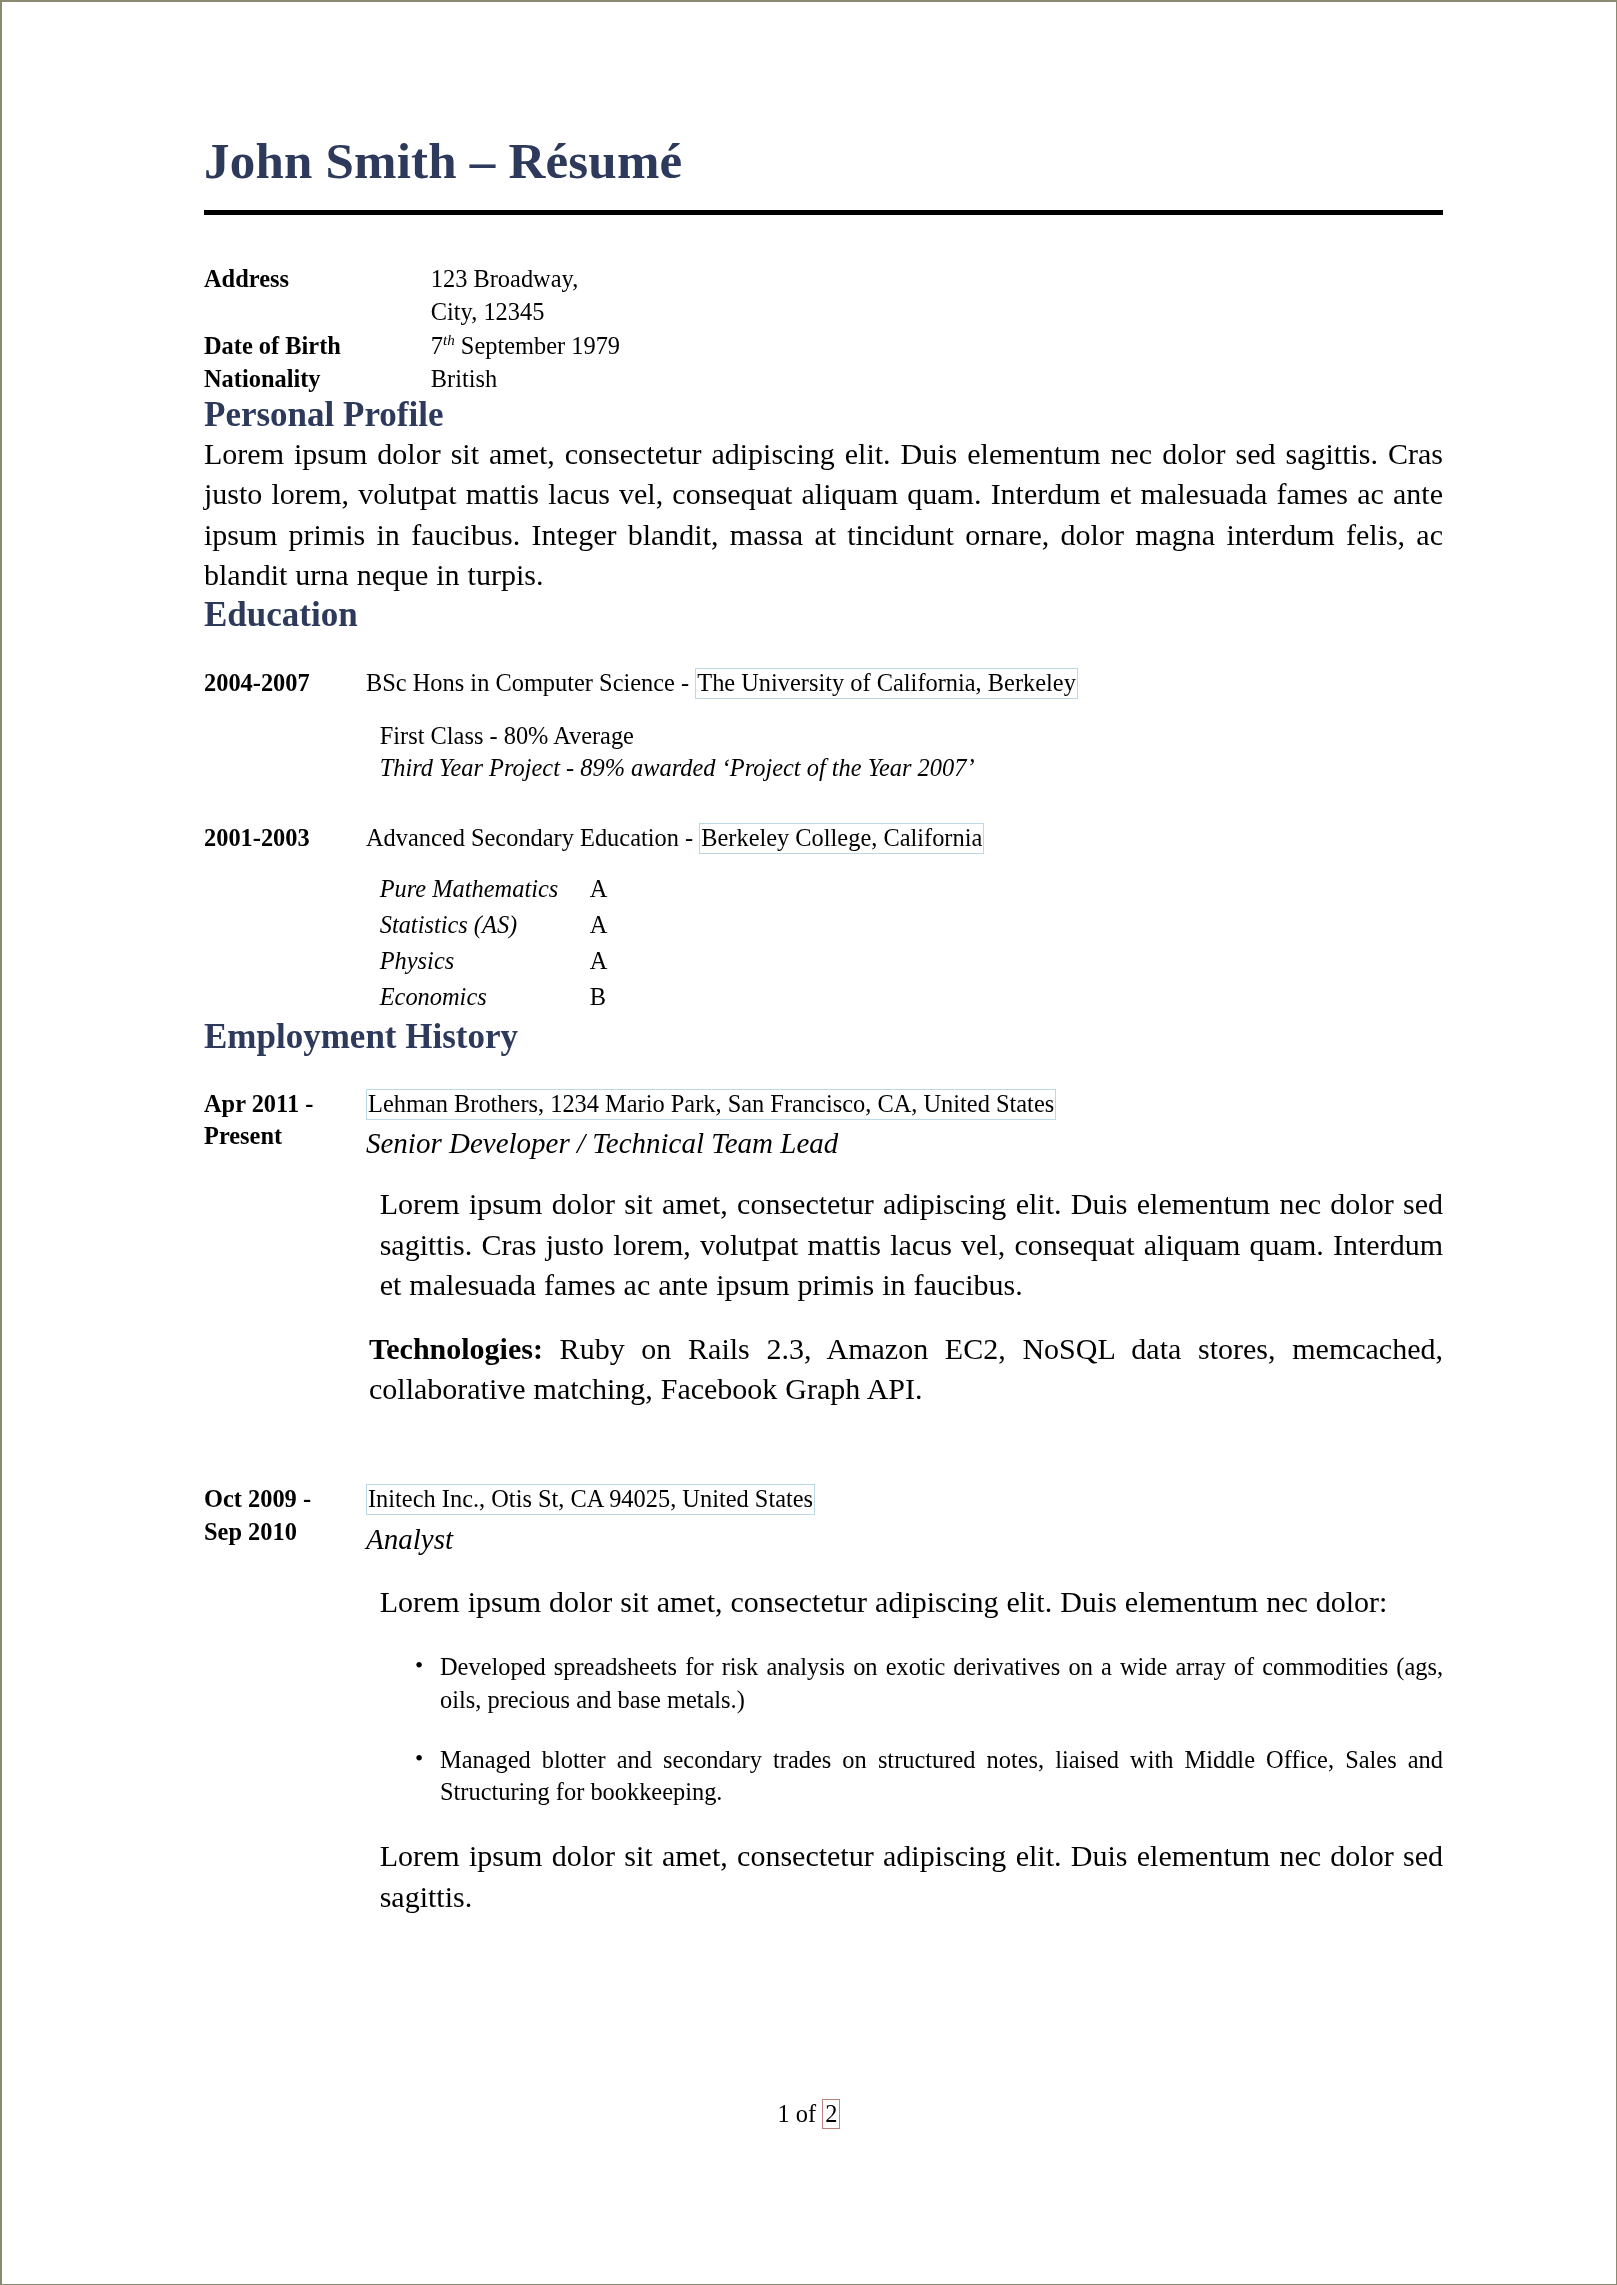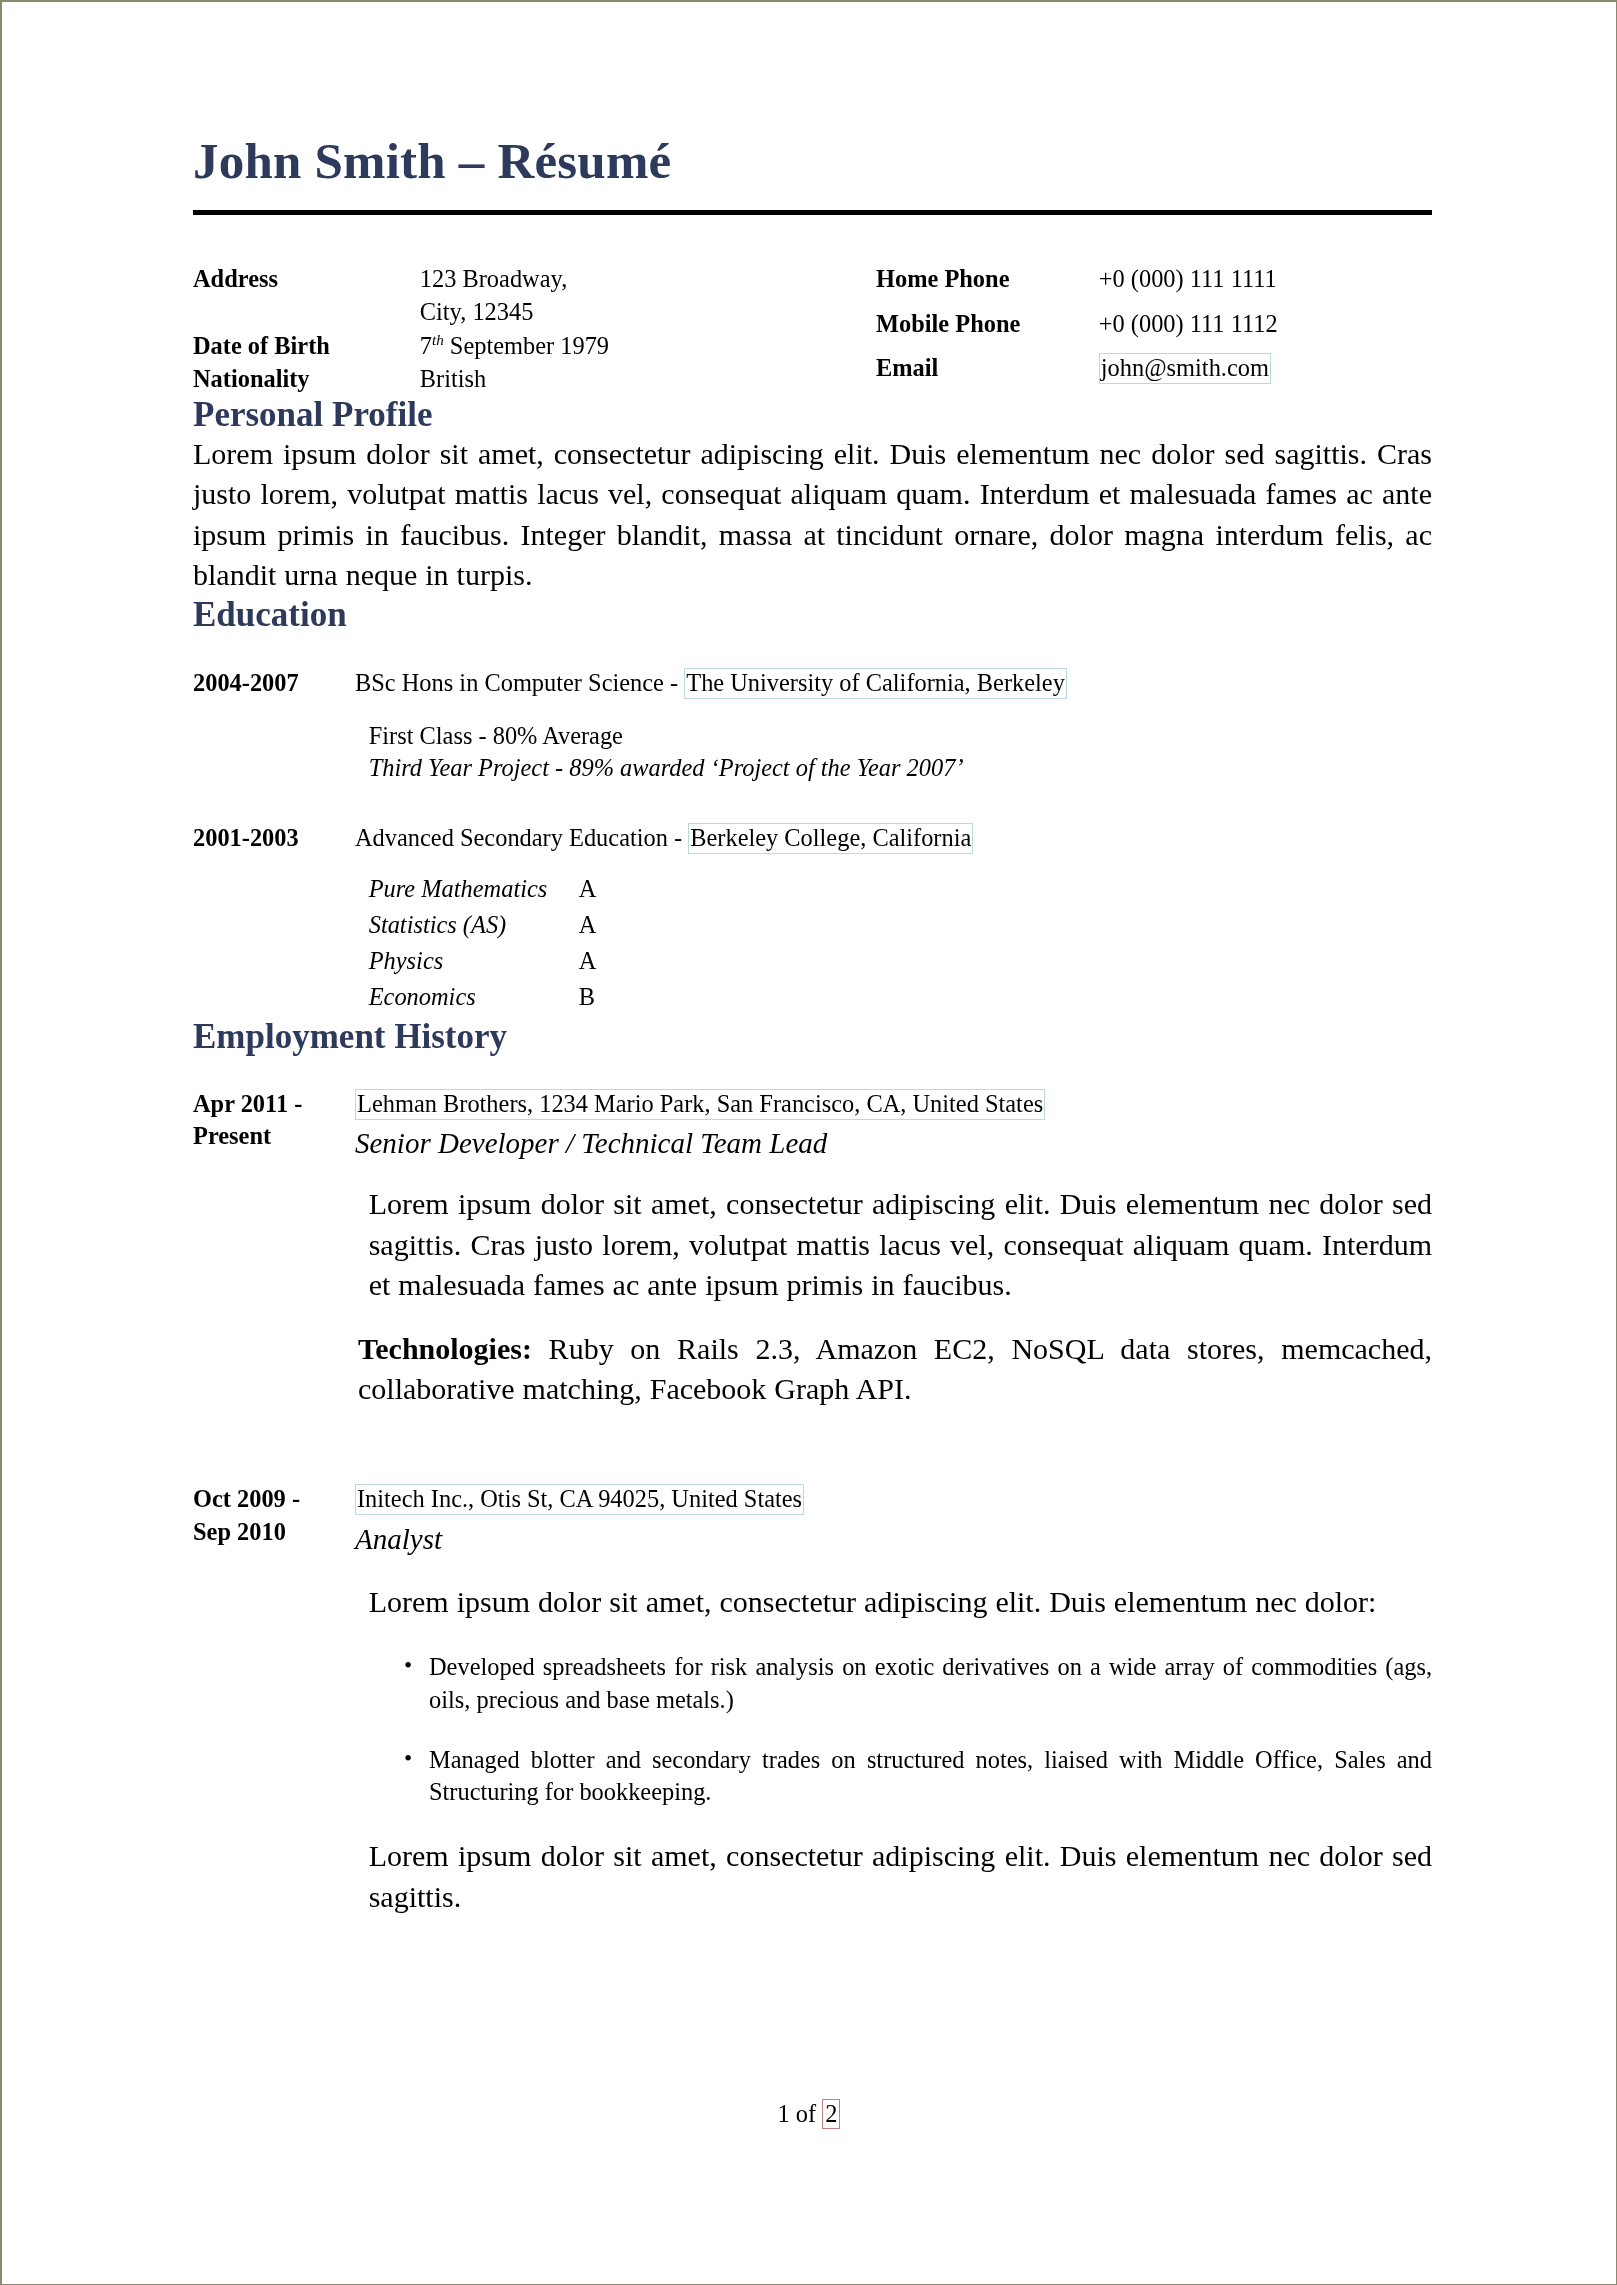--- a/index.html
+++ b/index.html
@@ -15,21 +15,21 @@
     position: relative;
     width: 1618px;
     height: 2286px;
     box-sizing: border-box;
     background: #ffffff;
     border: 2px solid #8a8a70;
     overflow: hidden;
   }
   .sheet {
     position: absolute;
-    left: 191px;
+    left: 202px;
     top: 0;
     width: 1239px;
   }
 
   
   .doc-title {
     font-size: 51px;
     font-weight: bold;
     color: #2e3a5c;
     letter-spacing: 0.2px;
@@ -244,38 +244,20 @@
           <td class="val"><span>7</span><sup class="ord">th</sup><span> September 1979</span></td>
         </tr>
         <tr>
           <td class="lbl">Nationality</td>
           <td class="val">British</td>
         </tr>
       </tbody>
           </table>
     </div>
 
-    <div class="contact-col right">
-      <table class="contact-table">
-        <tbody>
-              <tr>
-          <td class="lbl">Home Phone</td>
-          <td class="val">+0 (000) 111 1111</td>
-        </tr>
-        <tr>
-          <td class="lbl">Mobile Phone</td>
-          <td class="val">+0 (000) 111 1112</td>
-        </tr>
-        <tr>
-          <td class="lbl">Email</td>
-          <td class="val"><span class="linkbox">john@smith.com</span></td>
-        </tr>
-      </tbody>
-          </table>
-    </div>
 
   </div>
 
   <h2 class="section s-profile">Personal Profile</h2>
   <p class="body profile-text">Lorem ipsum dolor sit amet, consectetur adipiscing elit. Duis elementum nec dolor sed sagittis. Cras justo lorem, volutpat mattis lacus vel, consequat aliquam quam. Interdum et malesuada fames ac ante ipsum primis in faucibus. Integer blandit, massa at tincidunt ornare, dolor magna interdum felis, ac blandit urna neque in turpis.</p>
 
   <h2 class="section s-education">Education</h2>
 
   <div class="entry edu-1">
     <div class="dates">2004-2007</div>

